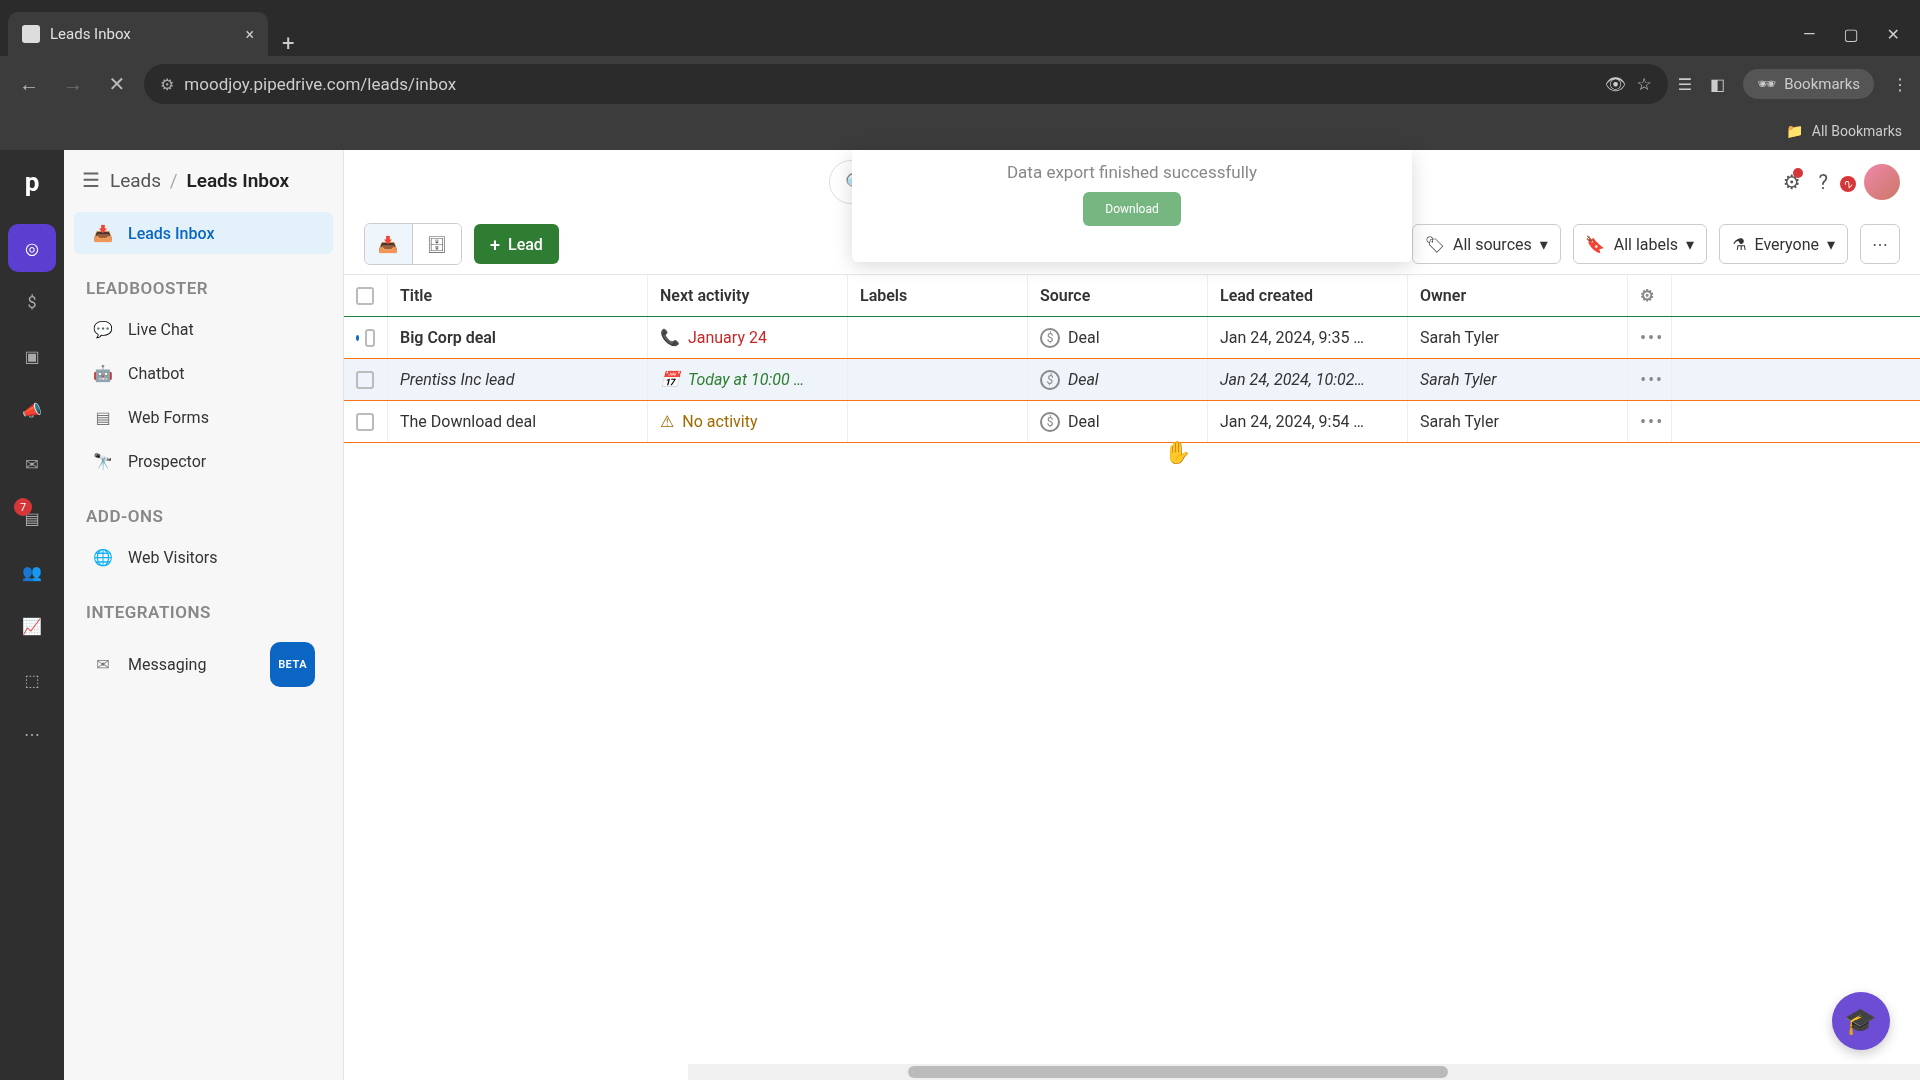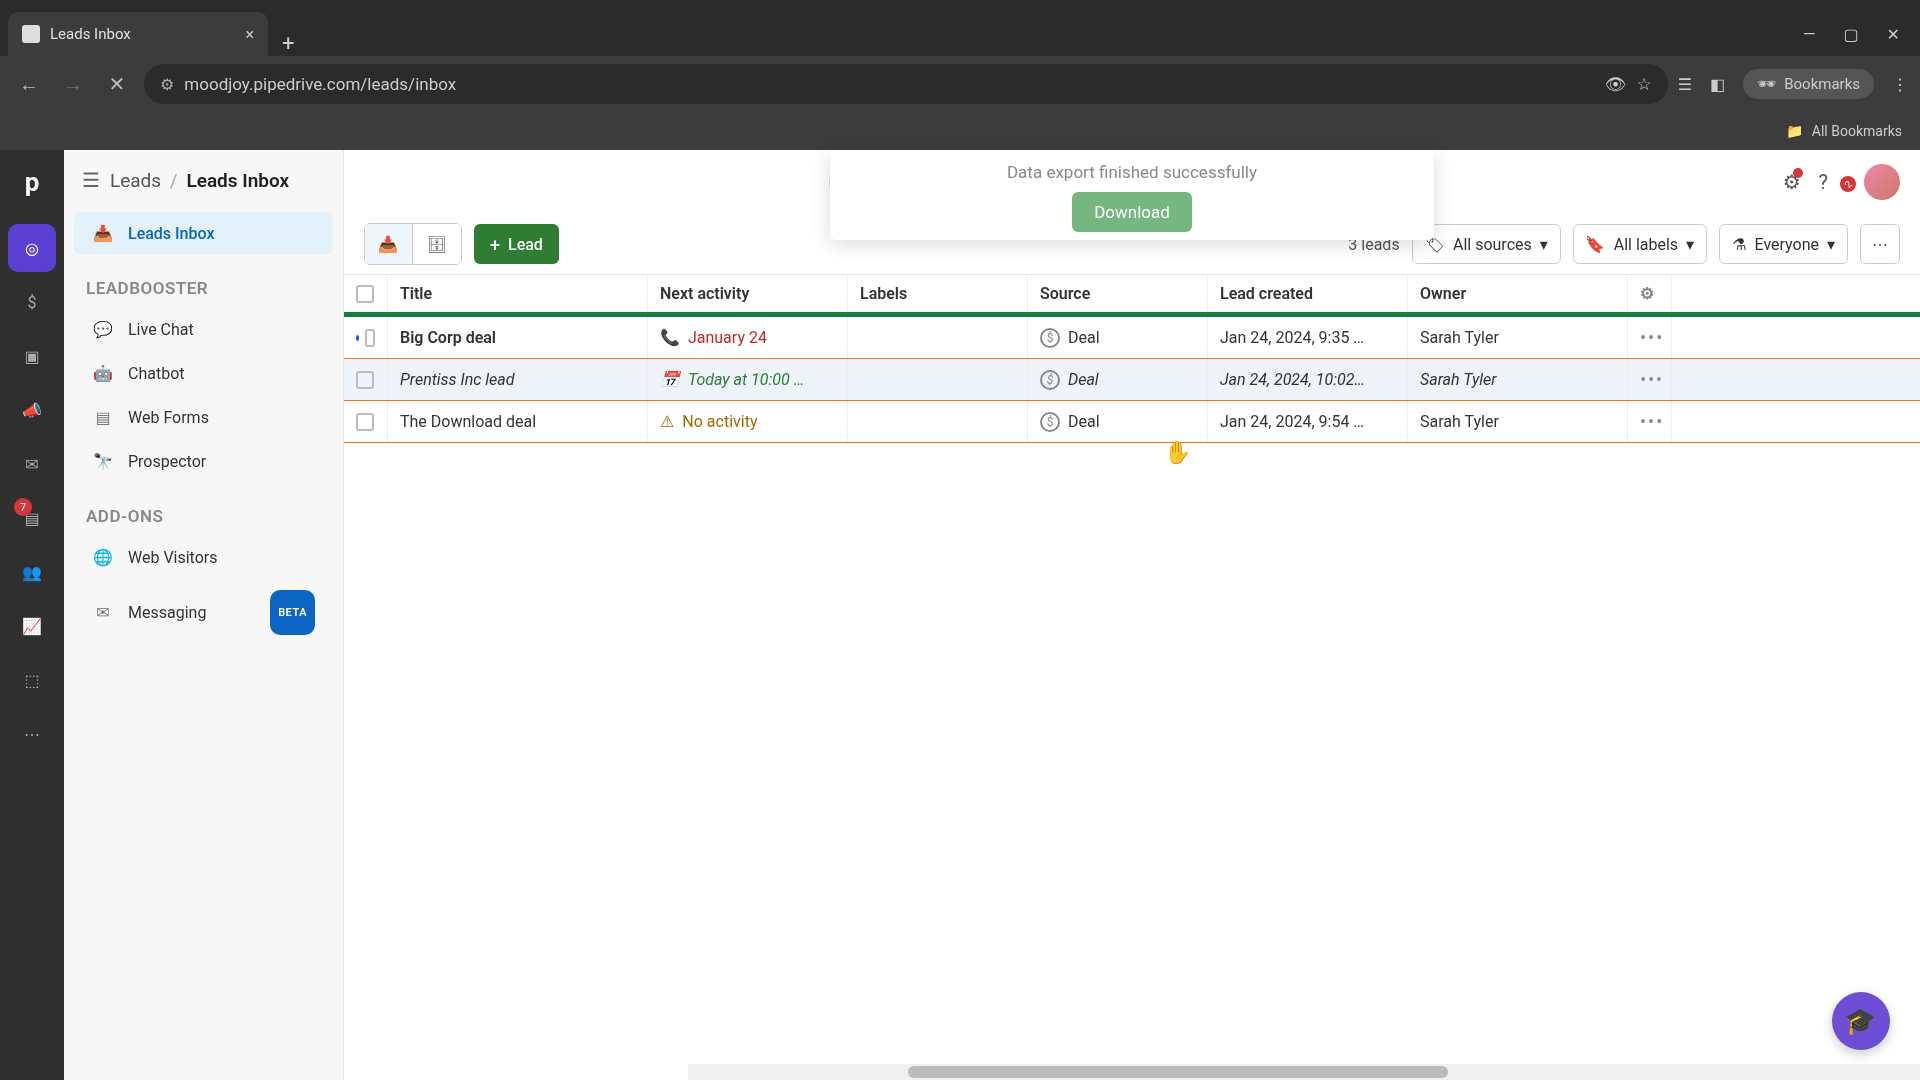--- a/index.html
+++ b/index.html
@@ -67,39 +67,39 @@
 .toggle-btn.active { background: #eef5fb; color: #0a66c2; border-right: 1px solid #ccc; }
 .lead-btn { background: #2e7d32; color: #fff; height: 40px; padding: 0 16px; border-radius: 6px; display: flex; align-items: center; gap: 8px; font-size: 16px; font-weight: 500; cursor: pointer; border: none; }
 .lead-btn .plus { font-size: 18px; }
 .count-text { margin-left: auto; color: #555; font-size: 16px; }
 .filter-pill { height: 40px; border: 1px solid #ccc; border-radius: 6px; padding: 0 12px; display: flex; align-items: center; gap: 8px; font-size: 16px; color: #333; cursor: pointer; background: #fff; }
 .more-btn { width: 40px; height: 40px; border: 1px solid #ccc; border-radius: 6px; display: flex; align-items: center; justify-content: center; color: #555; cursor: pointer; }
 
 
 .table { border-top: 1px solid #e5e5e5; width: 100%; }
 .thead, .trow { display: grid; grid-template-columns: 44px 260px 200px 180px 180px 200px 220px 44px; align-items: center; }
-.thead { height: 42px; background: #fff; border-bottom: 5px solid #15803d; font-weight: 600; color: #333; font-size: 16px; }
+.thead { height: 42px; background: #fff; border-bottom: 1px solid #15803d; font-weight: 600; color: #333; font-size: 16px; }
 .thead > div, .trow > div { padding: 0 12px; border-right: 1px solid #eee; height: 100%; display: flex; align-items: center; overflow: hidden; white-space: nowrap; text-overflow: ellipsis; }
 .trow { height: 42px; border-bottom: 1px solid #f97316; font-size: 16px; color: #333; }
 .trow.highlighted { background: #eef4f9; font-style: italic; }
 .checkbox { width: 18px; height: 18px; border: 2px solid #bbb; border-radius: 3px; cursor: pointer; }
 .row-dot { width: 6px; height: 6px; background: #0a66c2; border-radius: 50%; margin-right: 6px; }
 .title-bold { font-weight: 600; }
 .activity-red { color: #c62828; display: flex; align-items: center; gap: 8px; }
 .activity-green { color: #2e7d32; display: flex; align-items: center; gap: 8px; }
 .activity-warn { color: #a06a00; display: flex; align-items: center; gap: 8px; }
 .source-cell { display: flex; align-items: center; gap: 8px; color: #333; }
 .source-icon { width: 20px; height: 20px; border: 2px solid #888; border-radius: 50%; display: flex; align-items: center; justify-content: center; font-size: 12px; color: #888; }
 .row-more { color: #888; cursor: pointer; font-size: 18px; letter-spacing: 2px; }
 .gear-col { color: #888; font-size: 16px; }
 
 
-.toast { position: absolute; top: 0; left: 50%; transform: translateX(-50%); width: 604px; background: #fff; box-shadow: 0 4px 20px rgba(0,0,0,0.15); padding: 12px 20px 8px; text-align: center; z-index: 50; border-radius: 0 0 6px 6px; }
+.toast { position: absolute; top: 0; left: 50%; transform: translateX(-50%); width: 560px; background: #fff; box-shadow: 0 4px 20px rgba(0,0,0,0.15); padding: 12px 20px 36px; text-align: center; z-index: 50; border-radius: 0 0 6px 6px; }
 .toast-msg { color: #888; font-size: 17px; margin-bottom: 10px; }
-.toast-btn { background: #5faa6a; color: #fff; padding: 10px 22px; border-radius: 6px; font-size: 17px; border: none; cursor: pointer; opacity: 0.85; }
+.toast-btn { background: #5faa6a; color: #fff; padding: 10px 22px; border-radius: 6px; font-size: 12px; border: none; cursor: pointer; opacity: 0.85; }
 
 
 .cursor { position: absolute; top: 290px; left: 820px; font-size: 22px; z-index: 60; pointer-events: none; }
 
 
 .help-fab { position: absolute; bottom: 30px; right: 30px; width: 58px; height: 58px; background: #6c4dd4; border-radius: 50%; display: flex; align-items: center; justify-content: center; color: #fff; font-size: 26px; cursor: pointer; box-shadow: 0 4px 12px rgba(0,0,0,0.2); }
 
 
 .hscroll { position: absolute; bottom: 0; left: 344px; right: 0; height: 16px; background: #f0f0f0; }
 .hscroll-thumb { position: absolute; left: 220px; width: 540px; height: 12px; top: 2px; background: #bbb; border-radius: 6px; }
@@ -195,20 +195,21 @@
     </div>
     <div class="sidebar-nav-item">
       <span class="nav-icon">🔭</span>
       <span>Prospector</span>
     </div>
     <div class="sidebar-section-label">ADD-ONS</div>
     <div class="sidebar-nav-item">
       <span class="nav-icon">🌐</span>
       <span>Web Visitors</span>
     </div>
+    <div class="sidebar-section-label">INTEGRATIONS</div>
     <div class="sidebar-nav-item">
       <span class="nav-icon">✉</span>
       <span>Messaging</span>
       <span class="beta-badge">BETA</span>
     </div>
   </div>
 
   <div class="main">
 
     <div class="toast">

